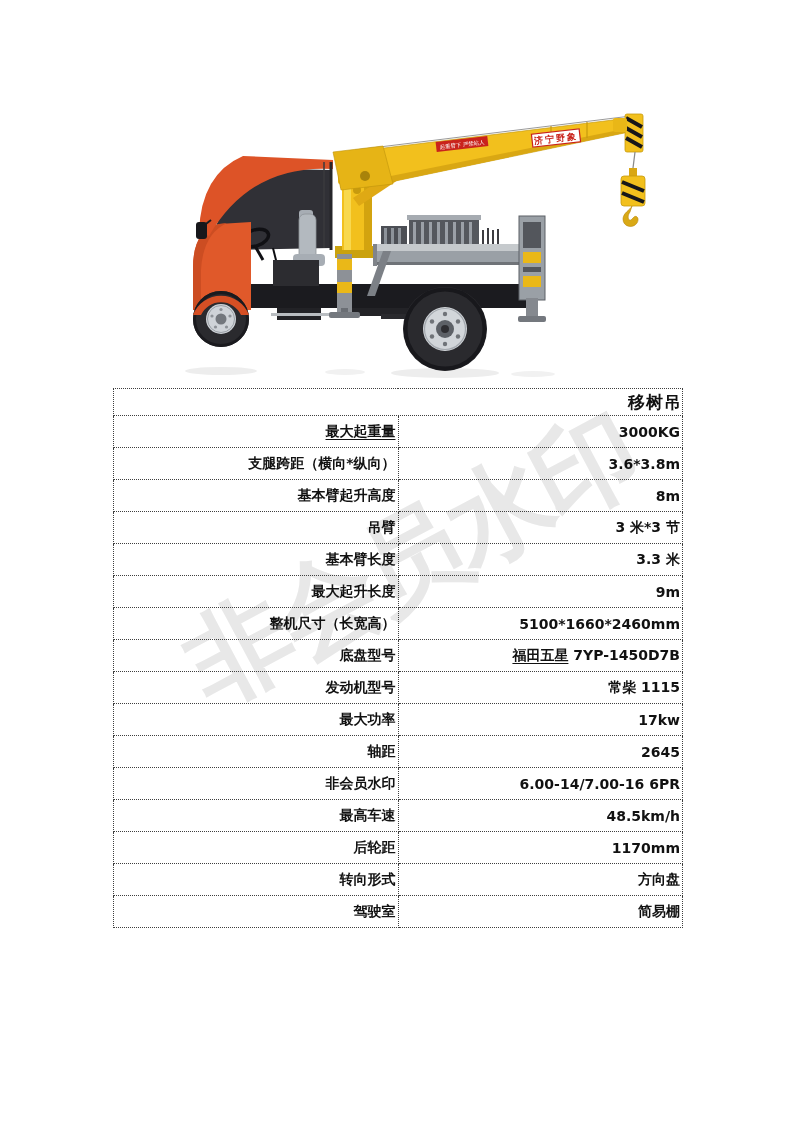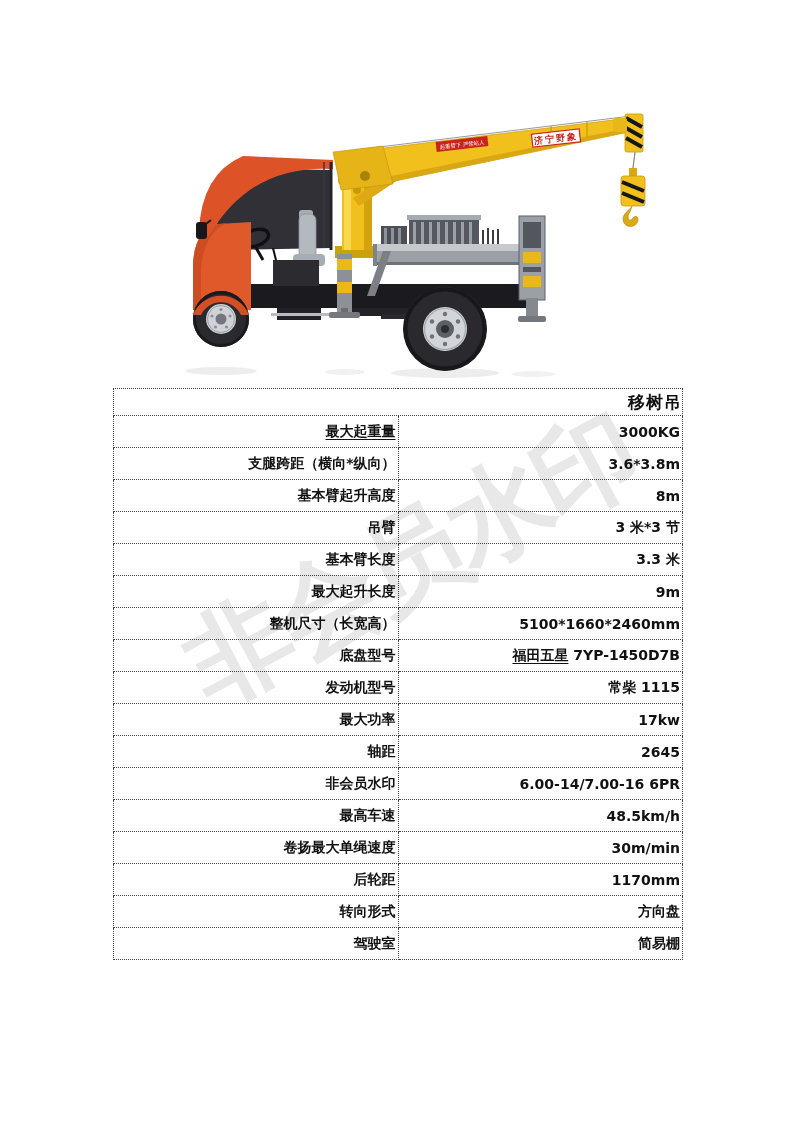--- a/index.html
+++ b/index.html
@@ -255,24 +255,20 @@
         </tr>
         <tr>
           <td class="t-label"><span>非会员水印</span></td>
           <td class="t-value"><span>6.00-14/7.00-16 6PR</span></td>
         </tr>
         <tr>
           <td class="t-label"><span>最高车速</span></td>
           <td class="t-value"><span>48.5km/h</span></td>
         </tr>
         <tr>
-          <td class="t-label"><span>卷扬最大单绳速度</span></td>
-          <td class="t-value"><span>30m/min</span></td>
-        </tr>
-        <tr>
           <td class="t-label"><span>后轮距</span></td>
           <td class="t-value"><span>1170mm</span></td>
         </tr>
         <tr>
           <td class="t-label"><span>转向形式</span></td>
           <td class="t-value"><span>方向盘</span></td>
         </tr>
         <tr>
           <td class="t-label"><span>驾驶室</span></td>
           <td class="t-value"><span>简易棚</span></td>

